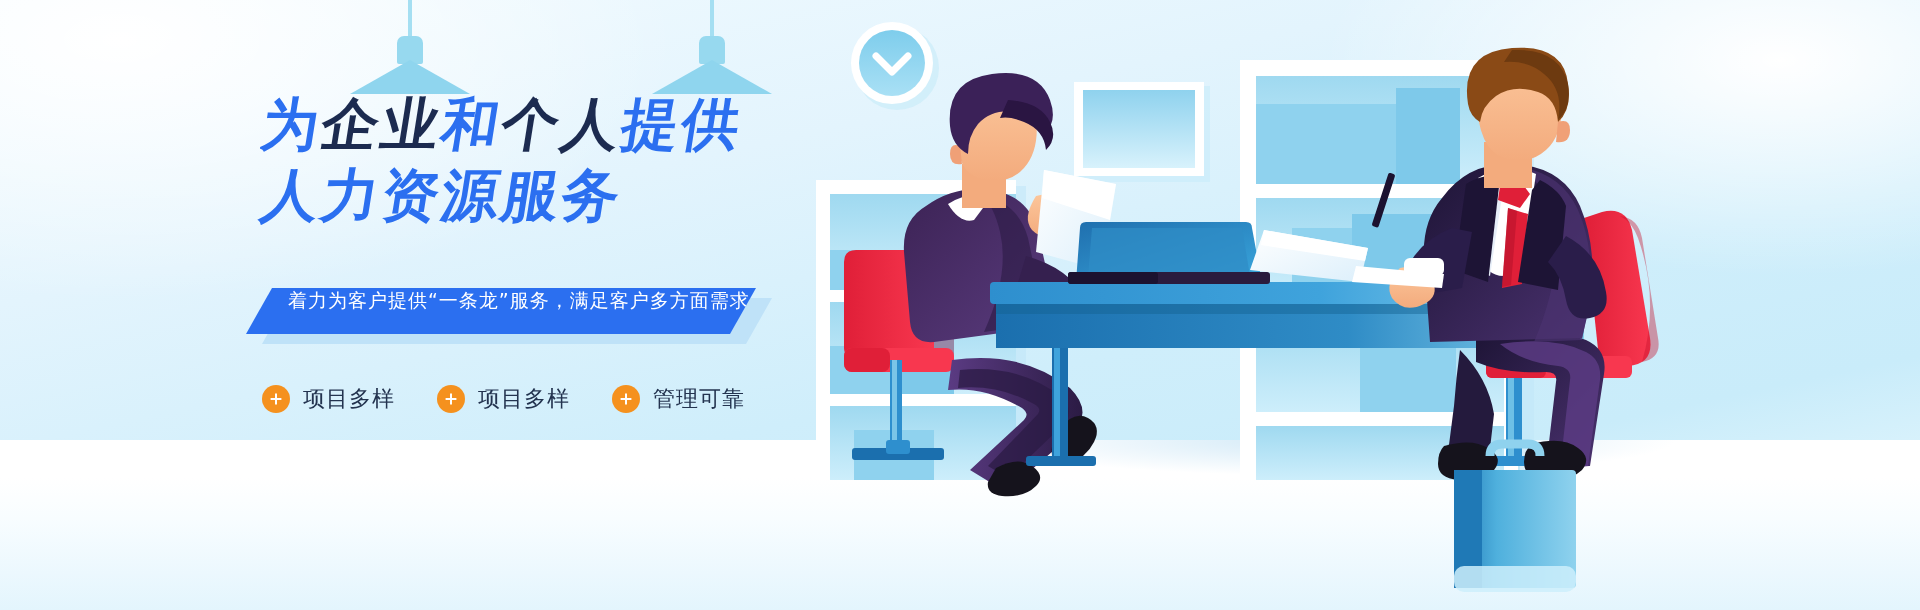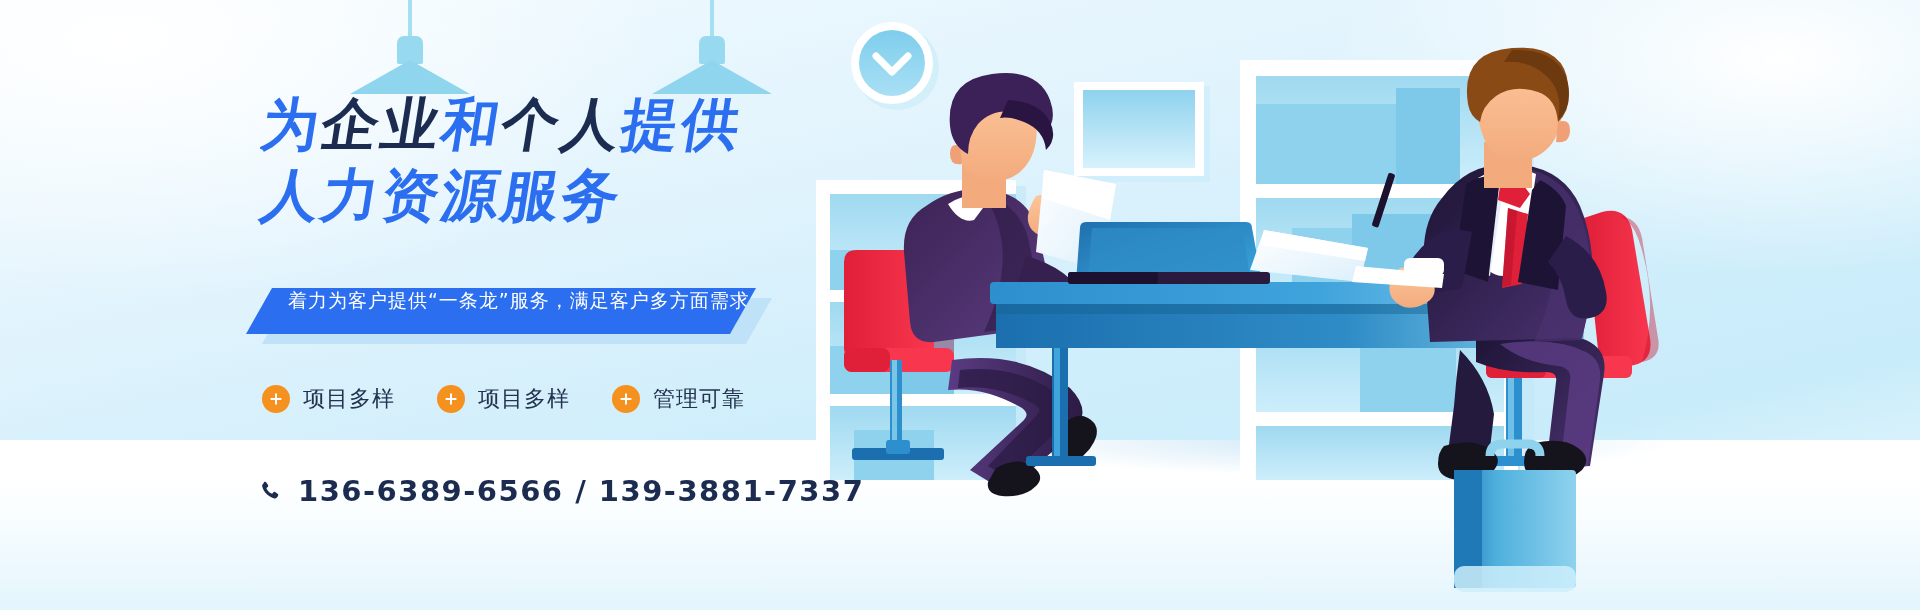--- a/index.html
+++ b/index.html
@@ -141,28 +141,20 @@
     <div class="feature">
       <span class="plus-badge">
         <svg width="16" height="16" viewBox="0 0 16 16">
             <path d="M7 2.6h2V7h4.4v2H9v4.4H7V9H2.6V7H7z" fill="#ffffff"></path>
           </svg>
       </span>
       <span class="feature-label">管理可靠</span>
     </div>
   </div>
 
-  <div class="phone-row">
-    <span class="phone-icon">
-      <svg width="24" height="24" viewBox="0 0 24 24">
-        <path d="M6.2 3.1c.7-.5 1.6-.3 2.1.4l1.7 2.5c.4.6.3 1.4-.3 1.9l-1 .8c-.2.2-.3.5-.2.8.4 1.1 1.1 2.2 2 3.1.9.9 2 1.6 3.1 2 .3.1.6 0 .8-.2l.8-1c.5-.6 1.3-.7 1.9-.3l2.5 1.7c.7.5.9 1.4.4 2.1l-1.1 1.5c-.6.8-1.6 1.2-2.6 1-2.6-.5-5.4-2.1-7.7-4.4C6.3 12.7 4.7 9.9 4.2 7.3c-.2-1 .2-2 1-2.6z" fill="#1c2b50"></path>
-      </svg>
-    </span>
-    <span class="phone-number">136-6389-6566 / 139-3881-7337</span>
-  </div>
 
   <div class="illustration">
     <svg width="1120" height="610" viewBox="0 0 1120 610" xmlns="http://www.w3.org/2000/svg">
       <defs>
         <linearGradient id="gShelf" x1="0" y1="0" x2="0" y2="1">
           <stop offset="0" stop-color="#9fd9f0"></stop>
             <stop offset="1" stop-color="#cdeefb"></stop>
         </linearGradient>
         <linearGradient id="gFrame" x1="0" y1="0" x2="0" y2="1">
           <stop offset="0" stop-color="#8fd2ee"></stop>

